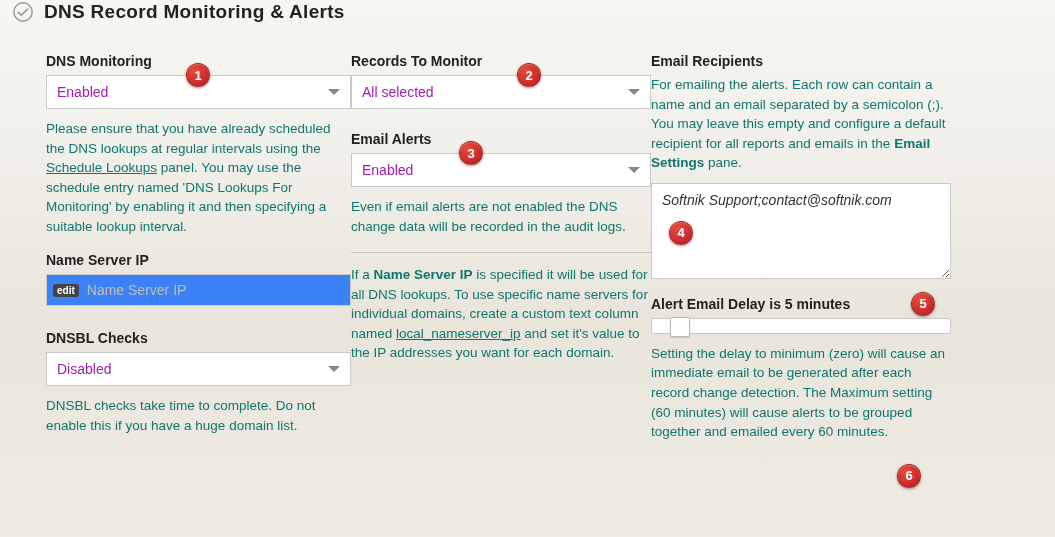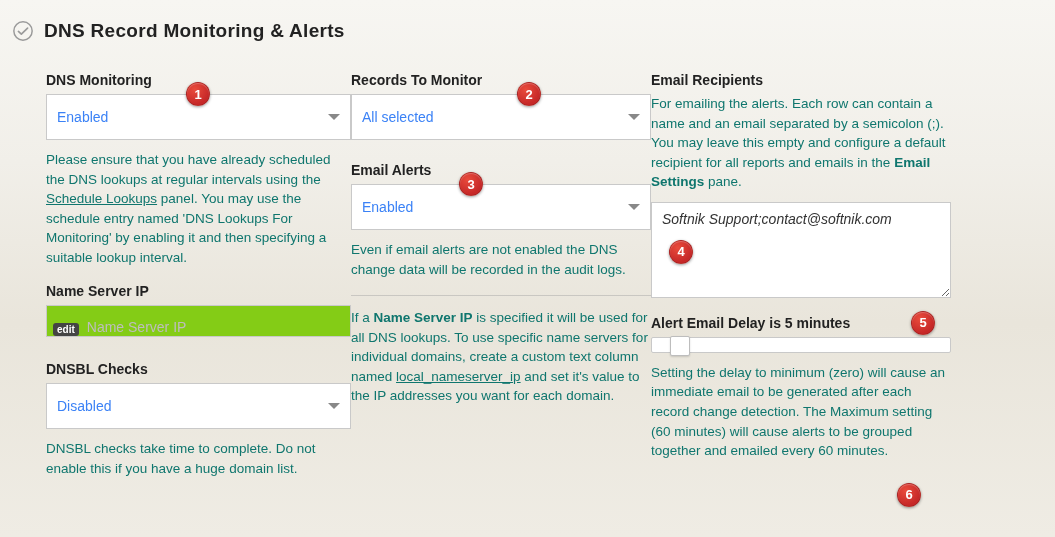--- a/index.html
+++ b/index.html
@@ -9,21 +9,21 @@
     font-size: 14px;
     color: #333;
     width: 1055px;
     height: 537px;
     background: linear-gradient(to bottom, #f7f6f2 0%, #f1efe9 30%, #e9e5db 60%, #efece4 100%);
     overflow: hidden;
   }
   .header {
     display:flex;
     align-items:center;
-    padding: 20px 12px 14px 12px;
+    padding: 1px 12px 14px 12px;
   }
   .header svg { flex:0 0 auto; }
   .header h1 {
     font-family: "Segoe UI Semibold", "Segoe UI", Arial, sans-serif;
     font-size: 19px;
     font-weight:700;
     letter-spacing:0.3px;
     margin:0 0 0 10px;
     color:#222;
   }
@@ -39,25 +39,25 @@
   .field-label {
     font-weight:700;
     color:#222;
     margin: 6px 0 6px 0;
     font-size:14px;
   }
   .select {
     position:relative;
     background:#fff;
     border:1px solid #c9c9c9;
-    height:46px;
+    height:34px;
     display:flex;
     align-items:center;
     padding:0 10px;
-    color:#3b82f6;
+    color:#a21caf;
     cursor:pointer;
     margin-bottom:10px;
   }
   .select .caret {
     position:absolute;
     right:10px;
     top:50%;
     transform:translateY(-50%);
     width:0;height:0;
     border-left:6px solid transparent;
@@ -67,25 +67,25 @@
   .help {
     font-size:13.5px;
     color:#0f766e;
     line-height:1.45;
     margin-bottom:16px;
   }
   .help .u { text-decoration: underline; }
   .help b { font-weight:700; }
 
   .input-wrap {
-    background:#84cc16;
+    background:#3b82f6;
     border:1px solid #c9c9c9;
     height:32px;
     display:flex;
-    align-items:flex-end;
+    align-items:center;
     padding:0 6px;
     margin-bottom:10px;
   }
   .edit-chip {
     background:#444;
     color:#fff;
     font-size:10px;
     font-weight:700;
     padding:1px 4px;
     border-radius:3px;

